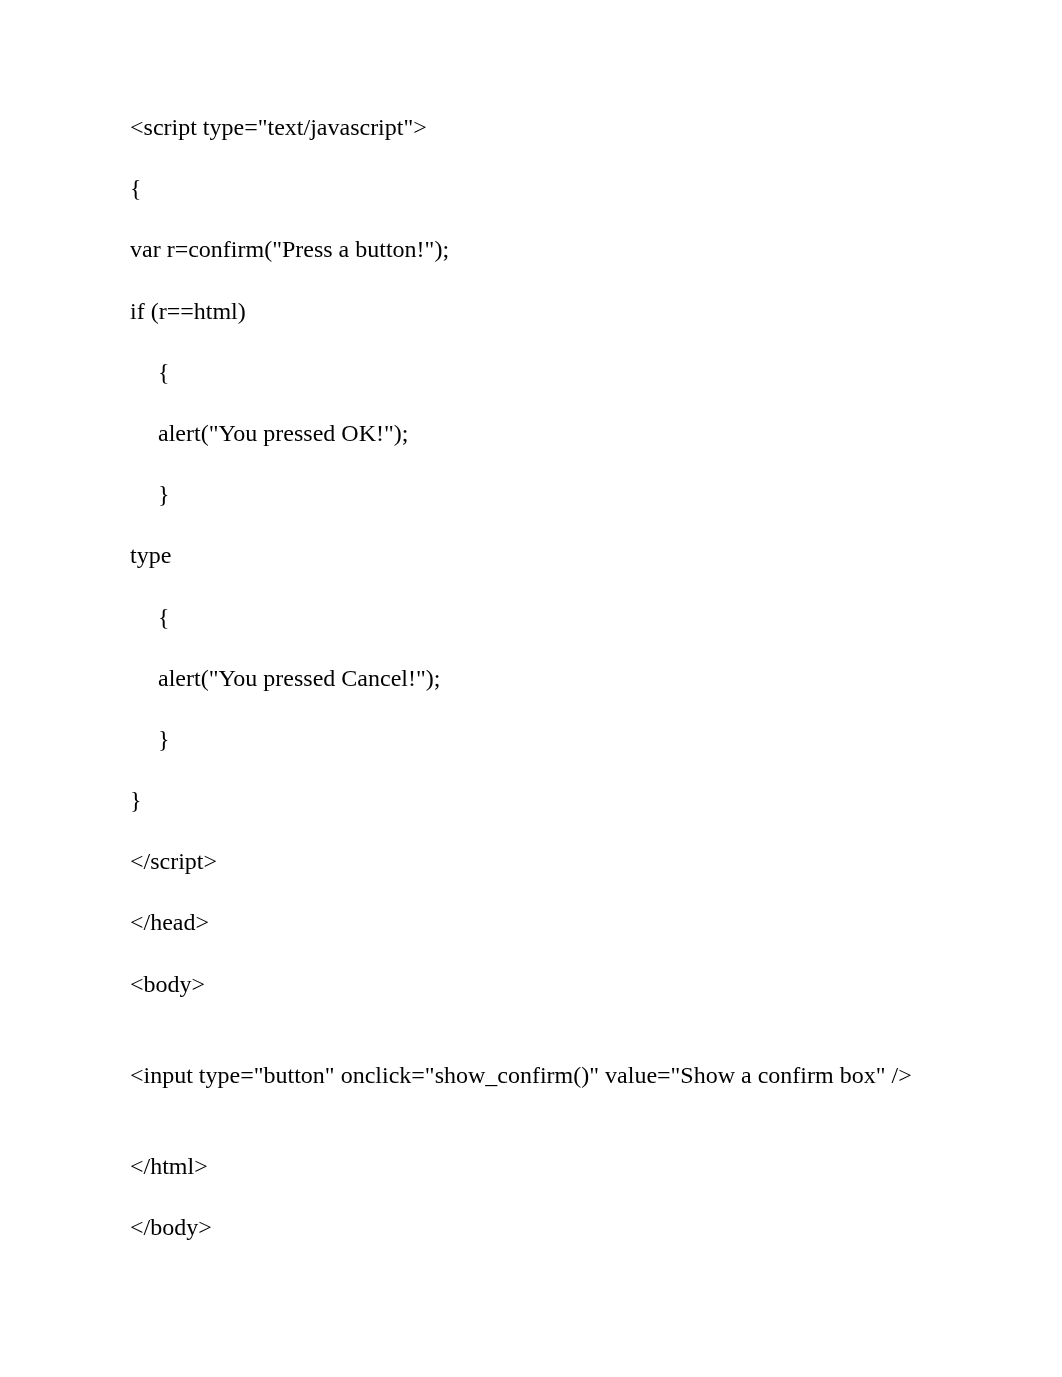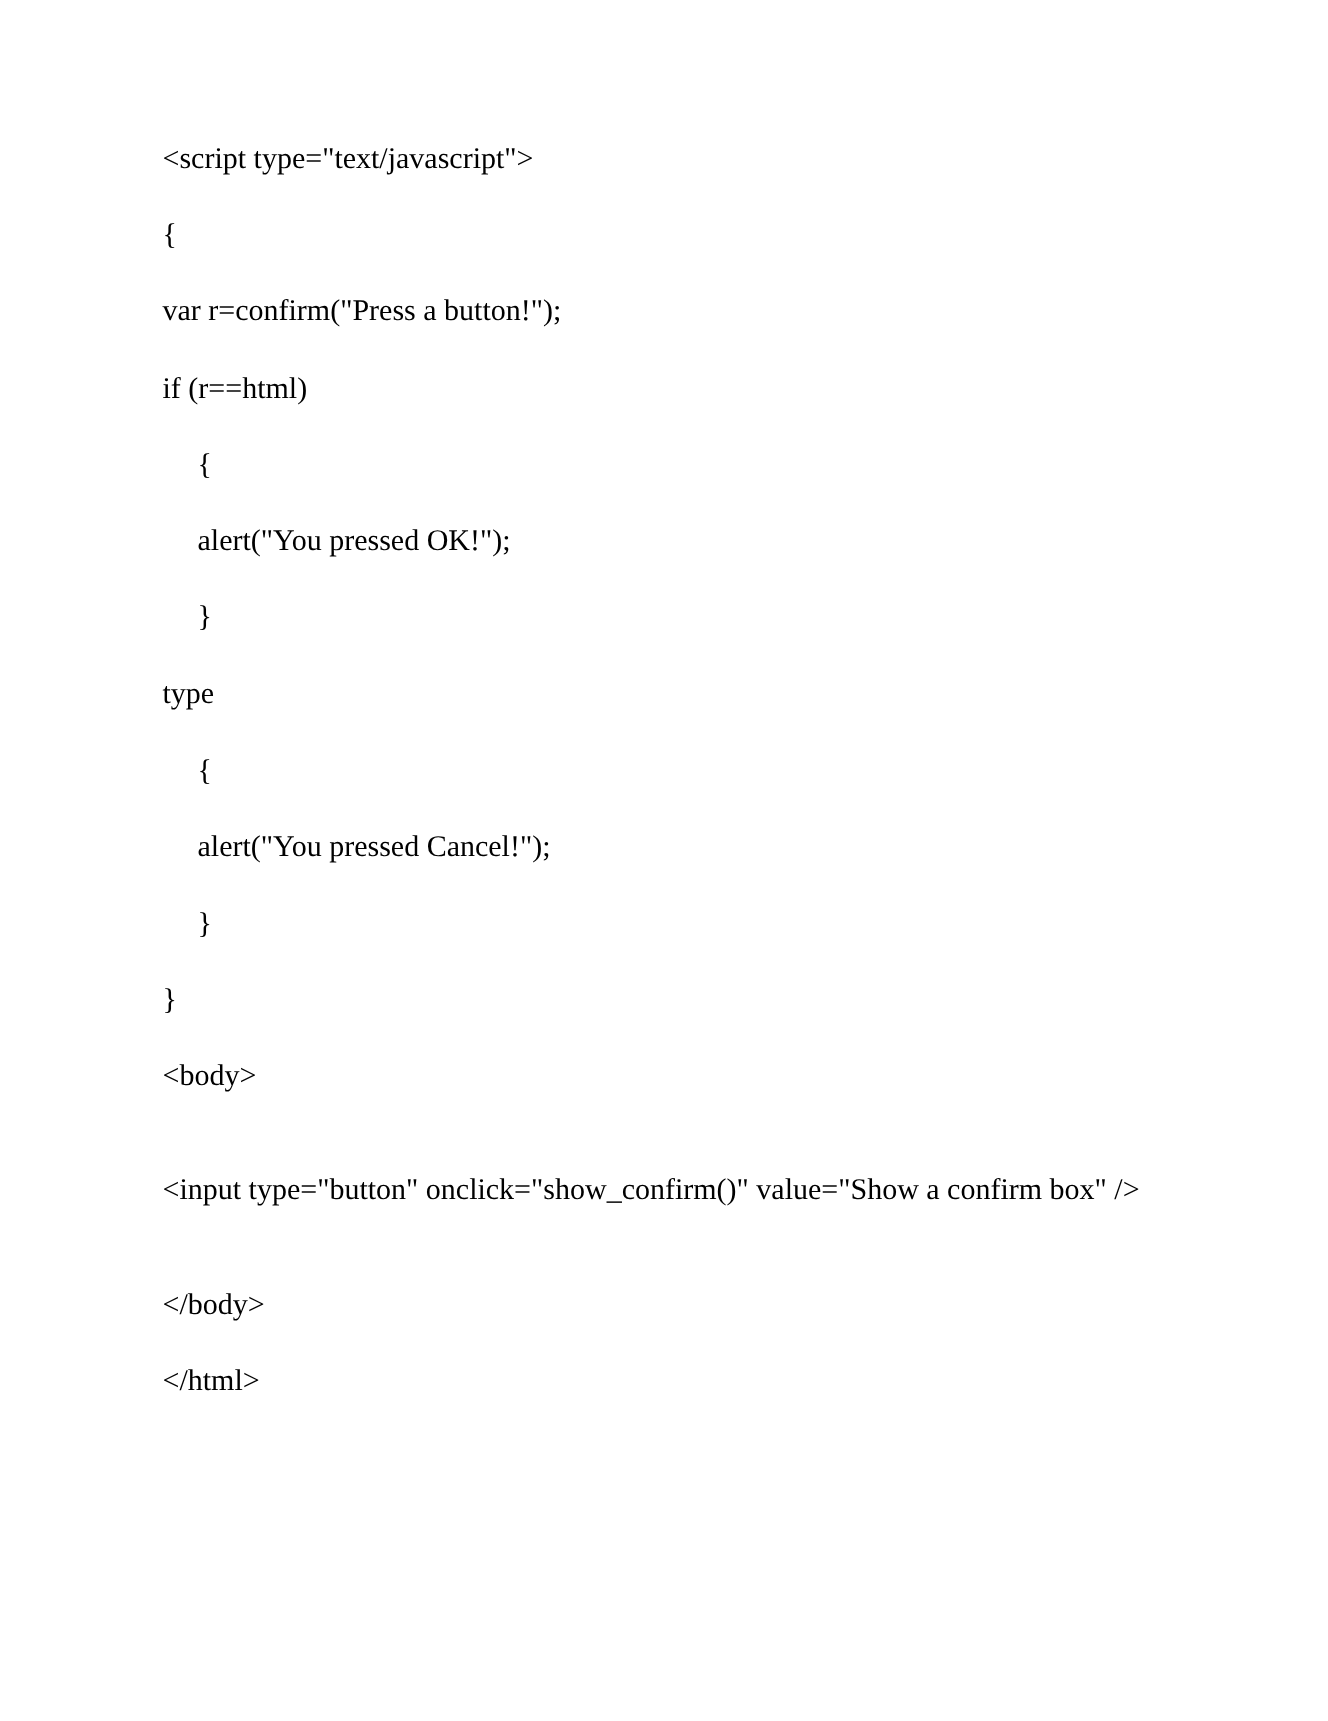--- a/index.html
+++ b/index.html
@@ -37,19 +37,21 @@
   <p class="code-line">var r=confirm("Press a button!");</p>
   <p class="code-line">if (r==html)</p>
   <p class="code-line indent-1">{</p>
   <p class="code-line indent-1">alert("You pressed OK!");</p>
   <p class="code-line indent-1">}</p>
   <p class="code-line">type</p>
   <p class="code-line indent-1">{</p>
   <p class="code-line indent-1">alert("You pressed Cancel!");</p>
   <p class="code-line indent-1">}</p>
   <p class="code-line">}</p>
+  <p class="code-line">&lt;/script&gt;</p>
+  <p class="code-line">&lt;/head&gt;</p>
   <p class="code-line">&lt;body&gt;</p>
   <div class="spacer"></div>
   <p class="code-line">&lt;input type="button" onclick="show_confirm()" value="Show a confirm box" /&gt;</p>
   <div class="spacer"></div>
+  <p class="code-line">&lt;/html&gt;</p>
   <p class="code-line">&lt;/body&gt;</p>
-  <p class="code-line">&lt;/html&gt;</p>
 </div>
 
 </body></html>

